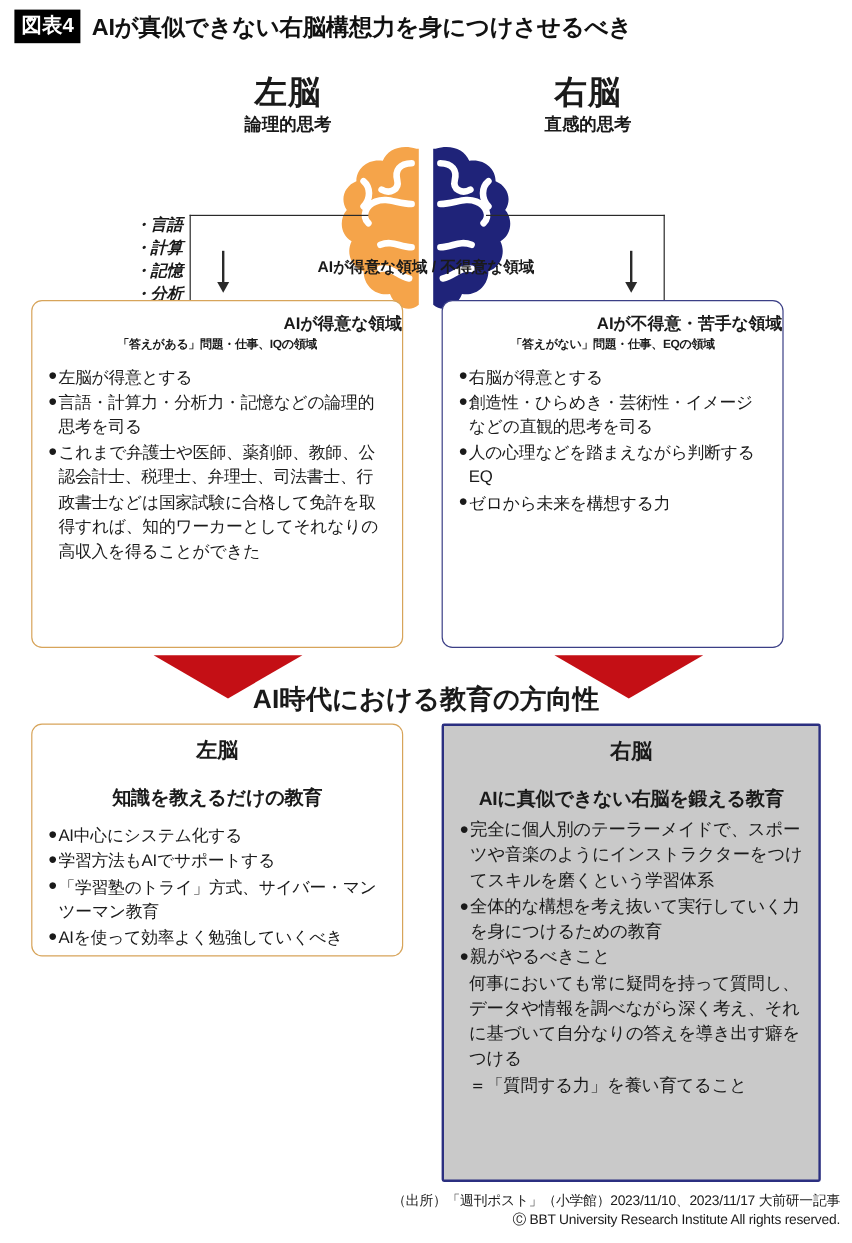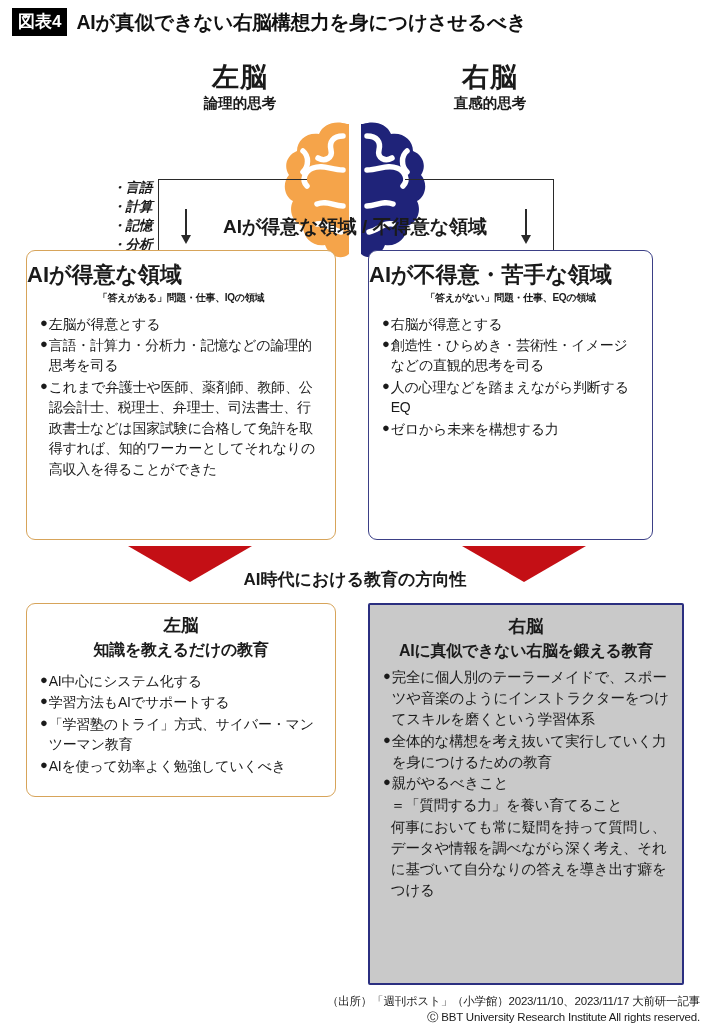--- a/index.html
+++ b/index.html
@@ -122,21 +122,21 @@
     border-top: 9px solid #2a2a2a;
   }
   .v-arrow.a1 { left: 185px; top: 209px; height: 27px; }
   .v-arrow.a2 { left: 525px; top: 209px; height: 27px; }
 
   .mid-caption {
     position: absolute;
     left: 0; right: 0;
     top: 214px;
     text-align: center;
-    font-size: 19px;
+    font-size: 13px;
     font-weight: bold;
     letter-spacing: 0px;
   }
 
   
   .box {
     position: absolute;
     box-sizing: border-box;
     border-radius: 9px;
   }
@@ -144,22 +144,22 @@
     left: 26px; top: 250px; width: 310px; height: 290px;
     border: 1.6px solid #d7a45a;
     background: #ffffff;
   }
   .box-navy {
     left: 368px; top: 250px; width: 285px; height: 290px;
     border: 1.8px solid #3b3f86;
     background: #ffffff;
   }
   .box-head {
-    text-align: left;
-    font-size: 22px;
+    text-align: right;
+    font-size: 14px;
     font-weight: bold;
     margin: 10px 0 0 0;
     line-height: 1.25;
   }
   .box-sub {
     text-align: center;
     font-size: 10px;
     font-weight: bold;
     margin-top: 2px;
     line-height: 1.3;
@@ -195,21 +195,21 @@
     border-top: 36px solid #c40f15;
   }
   .red-left  { left: 128px; top: 546px; }
   .red-right { left: 462px; top: 546px; }
 
   .mid-caption2 {
     position: absolute;
     left: 0; right: 0;
     top: 568px;
     text-align: center;
-    font-size: 17px;
+    font-size: 22px;
     font-weight: bold;
   }
 
   
   .box-orange2 {
     left: 26px; top: 603px; width: 310px; height: 194px;
     border: 1.6px solid #d7a45a;
     background: #ffffff;
   }
   .box-gray {
@@ -226,21 +226,21 @@
   .lower-head {
     text-align: center;
     font-size: 17.5px;
     font-weight: bold;
     margin-top: 9px;
   }
   .lower-sub {
     text-align: center;
     font-size: 16px;
     font-weight: bold;
-    margin-top: 3px;
+    margin-top: 18px;
     letter-spacing: -0.3px;
   }
 
   
   .footer {
     position: absolute;
     right: 10px;
     top: 993px;
     text-align: right;
     font-size: 11.5px;
@@ -395,25 +395,25 @@
     <div class="bullet">
       <span class="dot">●</span>
       <span class="txt">全体的な構想を考え抜いて実行していく力を身につけるための教育</span>
     </div>
     <div class="bullet">
       <span class="dot">●</span>
       <span class="txt">親がやるべきこと</span>
     </div>
     <div class="bullet">
       <span class="dot">&nbsp;&nbsp;</span>
+      <span class="txt">何事においても常に疑問を持って質問し、データや情報を調べながら深く考え、それに基づいて自分なりの答えを導き出す癖をつける</span>
+    </div>
+    <div class="bullet">
+      <span class="dot">&nbsp;&nbsp;</span>
       <span class="txt">＝「質問する力」を養い育てること</span>
-    </div>
-    <div class="bullet">
-      <span class="dot">&nbsp;&nbsp;</span>
-      <span class="txt">何事においても常に疑問を持って質問し、データや情報を調べながら深く考え、それに基づいて自分なりの答えを導き出す癖をつける</span>
     </div>
   </div>
 </div>
 
 <div class="footer">
   <div>（出所）「週刊ポスト」（小学館）2023/11/10、2023/11/17 大前研一記事</div>
   <div>Ⓒ BBT University Research Institute All rights reserved.</div>
 </div>
 
 </body></html>

